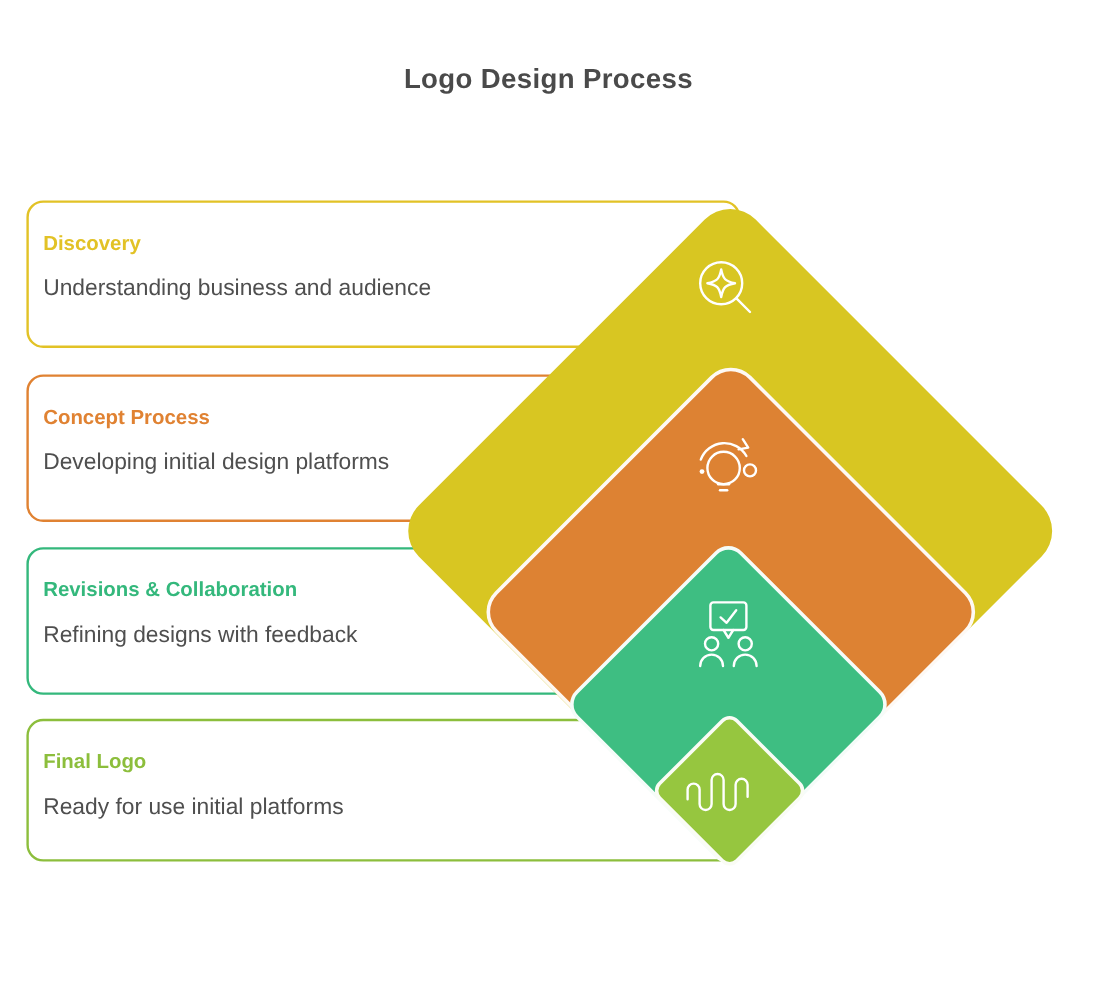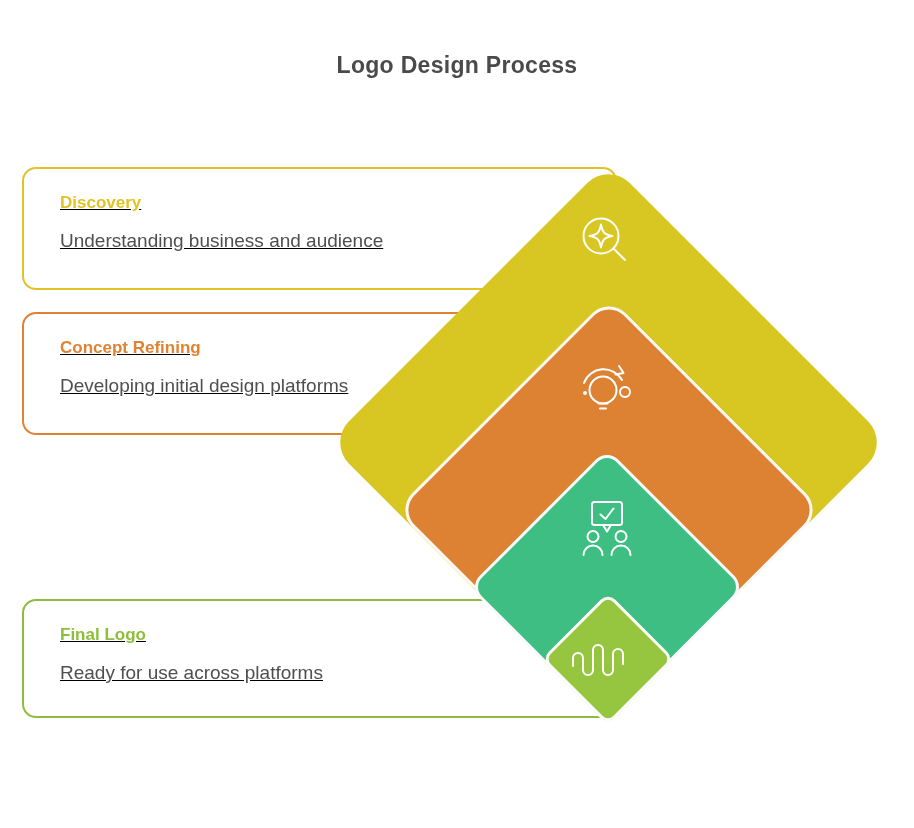--- a/index.html
+++ b/index.html
@@ -22,23 +22,22 @@
     letter-spacing: 0.3px;
   }
   .card {
     position: absolute;
     left: 22px;
     width: 595px;
     height: 123px;
     background: #ffffff;
     border: 2px solid #0ea5e9;
     border-radius: 14px;
-    padding: 24px 36px;
+    padding: 24px 12px;
     z-index: 1;
-    text-decoration: underline;
   }
   .card h3 {
     font-size: 17px;
     font-weight: 700;
     margin: 0 0 17px 0;
   }
   .card p {
     font-size: 19px;
     color: var(--body-color, #4f4f4f);
     margin: 0;
@@ -80,28 +79,32 @@
 <div class="canvas">
 
   <div class="title">Logo Design Process</div>
 
   <div class="card card-1" style="border-color: rgb(226, 194, 38);">
     <h3 style="color: rgb(226, 194, 38);">Discovery</h3>
     <p>Understanding business and audience</p>
   </div>
 
   <div class="card card-2" style="border-color: rgb(224, 130, 50);">
-    <h3 style="color: rgb(224, 130, 50);">Concept Refining</h3>
+    <h3 style="color: rgb(224, 130, 50);">Concept Process</h3>
     <p>Developing initial design platforms</p>
   </div>
 
+  <div class="card card-3" style="border-color: rgb(52, 184, 124);">
+    <h3 style="color: rgb(52, 184, 124);">Revisions &amp; Collaboration</h3>
+    <p>Refining designs with feedback</p>
+  </div>
 
   <div class="card card-4" style="border-color: rgb(140, 190, 60);">
     <h3 style="color: rgb(140, 190, 60);">Final Logo</h3>
-    <p>Ready for use across platforms</p>
+    <p>Ready for use initial platforms</p>
   </div>
 
   <div class="diamond diamond-1" style="background-color: rgb(216, 198, 34);"></div>
   <div class="diamond diamond-2" style="background-color: rgb(221, 130, 51);"></div>
   <div class="diamond diamond-3" style="background-color: rgb(62, 190, 130);"></div>
   <div class="diamond diamond-4" style="background-color: rgb(150, 198, 63);"></div>
 
   <div class="icon icon-1">
     <svg viewBox="0 0 70 70">
       <circle cx="33" cy="33" r="17.5"></circle>

